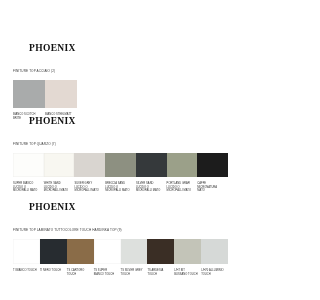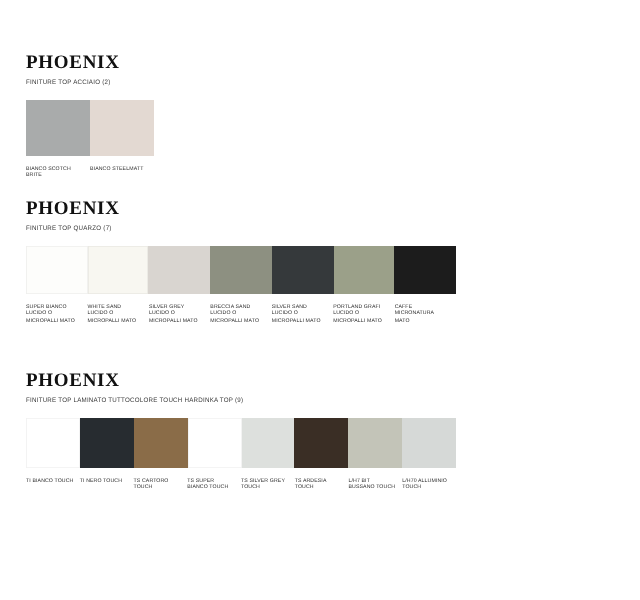--- a/index.html
+++ b/index.html
@@ -33,21 +33,21 @@
   #section-1 { top: 27px; }
   #section-2 { top: 100px; }
   #section-3 { top: 186px; }
 
   .section-title {
     font-family: "Liberation Serif", serif;
     font-weight: bold;
     font-size: 9.5px;
     letter-spacing: 0.35px;
     line-height: 10px;
-    margin: 0;
+    margin: 16px;
     color: #111111;
     white-space: nowrap;
   }
   .section-subtitle {
     font-family: "Liberation Sans", sans-serif;
     font-size: 3.1px;
     letter-spacing: 0.12px;
     line-height: 4px;
     margin: 1.5px 0 0 0;
     color: #3a3a3a;

